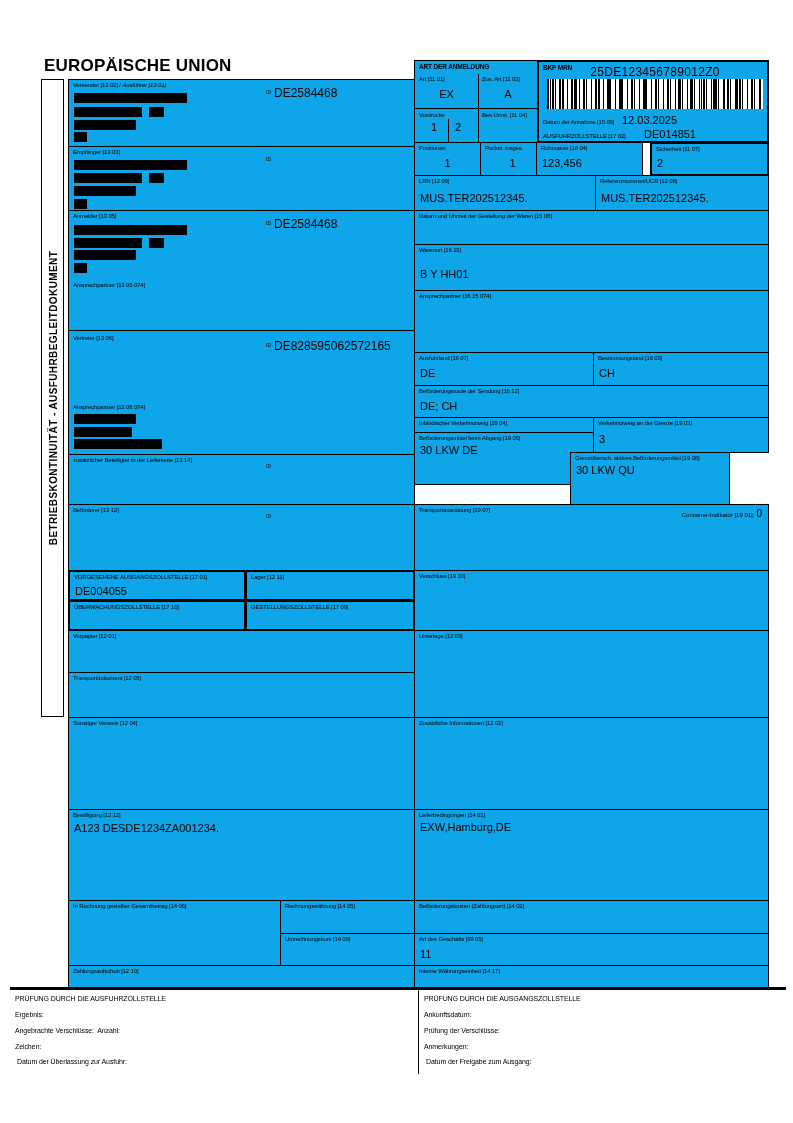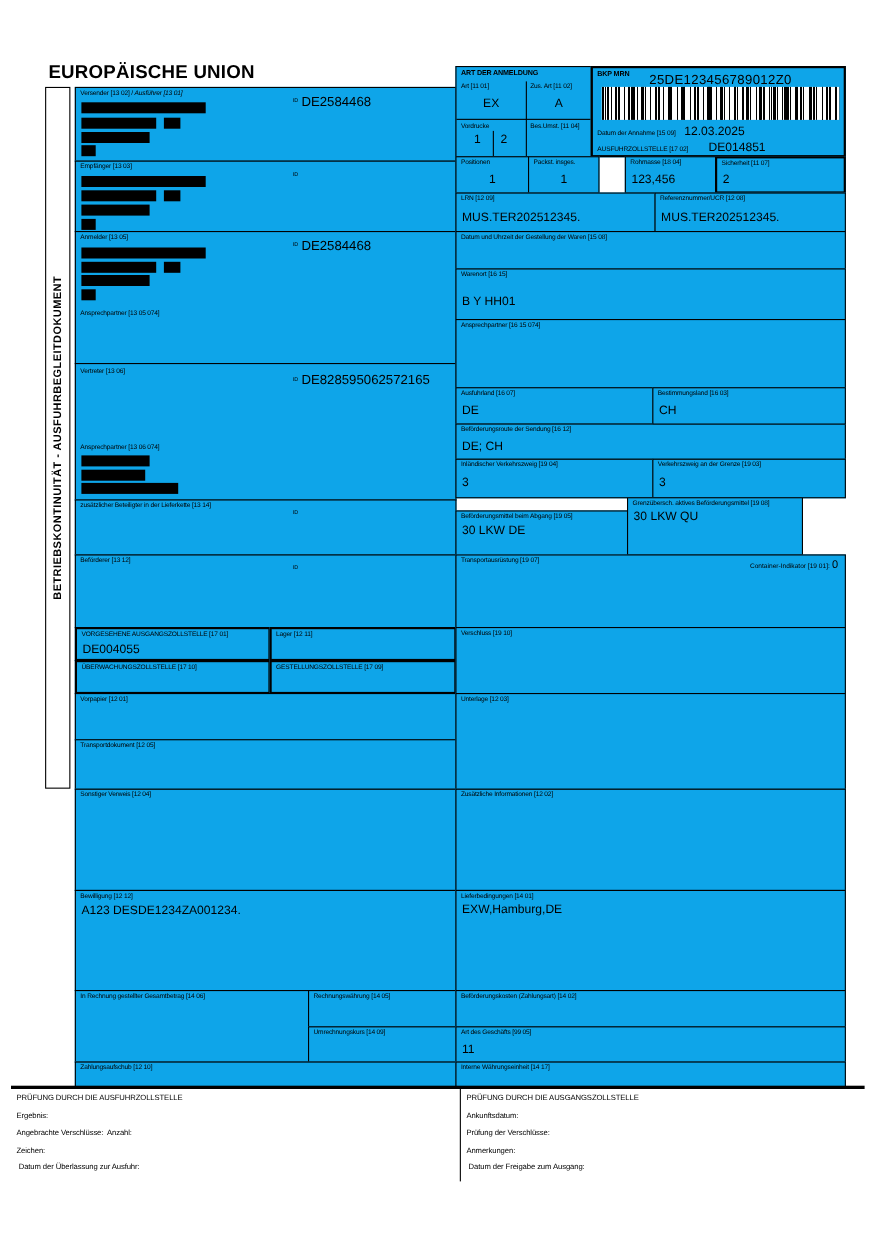--- a/index.html
+++ b/index.html
@@ -160,21 +160,21 @@
   </div>
 
   <div class="c" style="left:414px;top:108px;width:67px;height:34px">
     <span class="l">Positionen</span>
     <span class="v ctr" style="top:14px">1</span>
   </div>
   <div class="c" style="left:480px;top:108px;width:65px;height:34px">
     <span class="l">Packst. insges.</span>
     <span class="v ctr" style="top:14px">1</span>
   </div>
-  <div class="c" style="left:568px;top:108px;width:107px;height:34px">
+  <div class="c" style="left:536px;top:108px;width:107px;height:34px">
     <span class="l">Rohmasse [18 04]</span>
     <span class="v" style="top:14px">123,456</span>
   </div>
   <div class="c b2" style="left:650px;top:108px;width:119px;height:34px">
     <span class="l">Sicherheit [11 07]</span>
     <span class="v" style="top:13px">2</span>
   </div>
 
   <div class="c" style="left:414px;top:141px;width:182px;height:36px">
     <span class="l">LRN [12 09]</span>
@@ -209,21 +209,21 @@
     <span class="v" style="top:14px">CH</span>
   </div>
   <div class="c" style="left:414px;top:383px;width:180px;height:36px">
     <span class="l">Inländischer Verkehrszweig [19 04]</span>
     <span class="v" style="top:15px">3</span>
   </div>
   <div class="c" style="left:593px;top:383px;width:176px;height:36px">
     <span class="l">Verkehrszweig an der Grenze [19 03]</span>
     <span class="v" style="top:15px">3</span>
   </div>
-  <div class="c" style="left:414px;top:430px;width:180px;height:53px">
+  <div class="c" style="left:414px;top:398px;width:180px;height:53px">
     <span class="l">Beförderungsmittel beim Abgang [19 05]</span>
     <span class="v" style="top:11px">30 LKW DE</span>
   </div>
   <div class="c" style="left:570px;top:418px;width:160px;height:53px">
     <span class="l">Grenzübersch. aktives Beförderungsmittel [19 08]</span>
     <span class="v" style="top:11px">30 LKW QU</span>
   </div>
 
   <div class="c" style="left:414px;top:470px;width:355px;height:67px">
     <span class="l">Transportausrüstung [19 07]</span>

